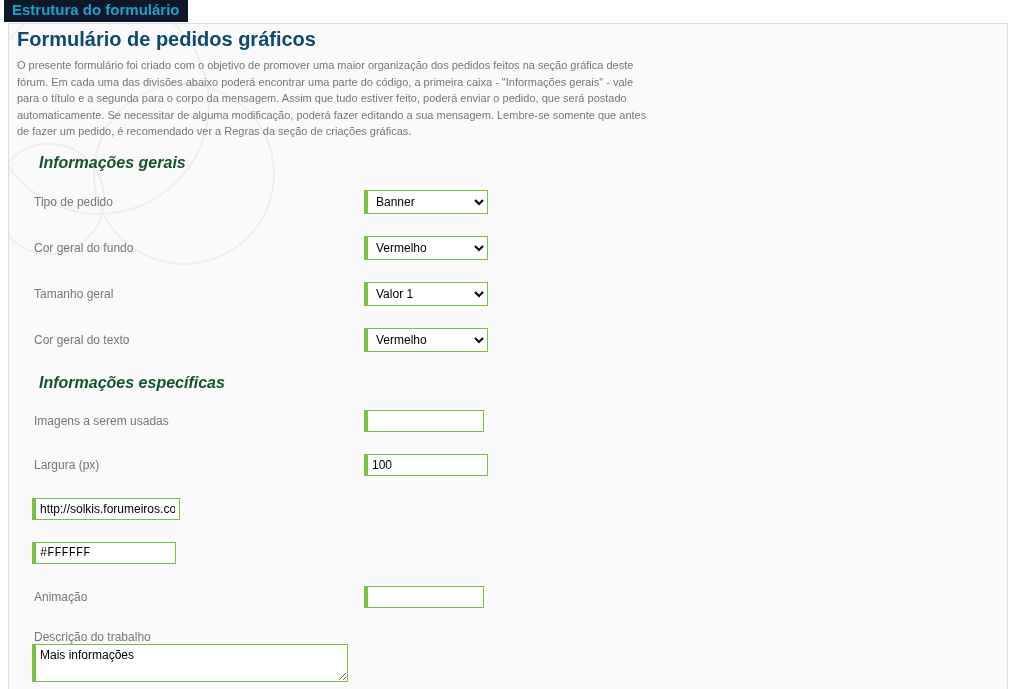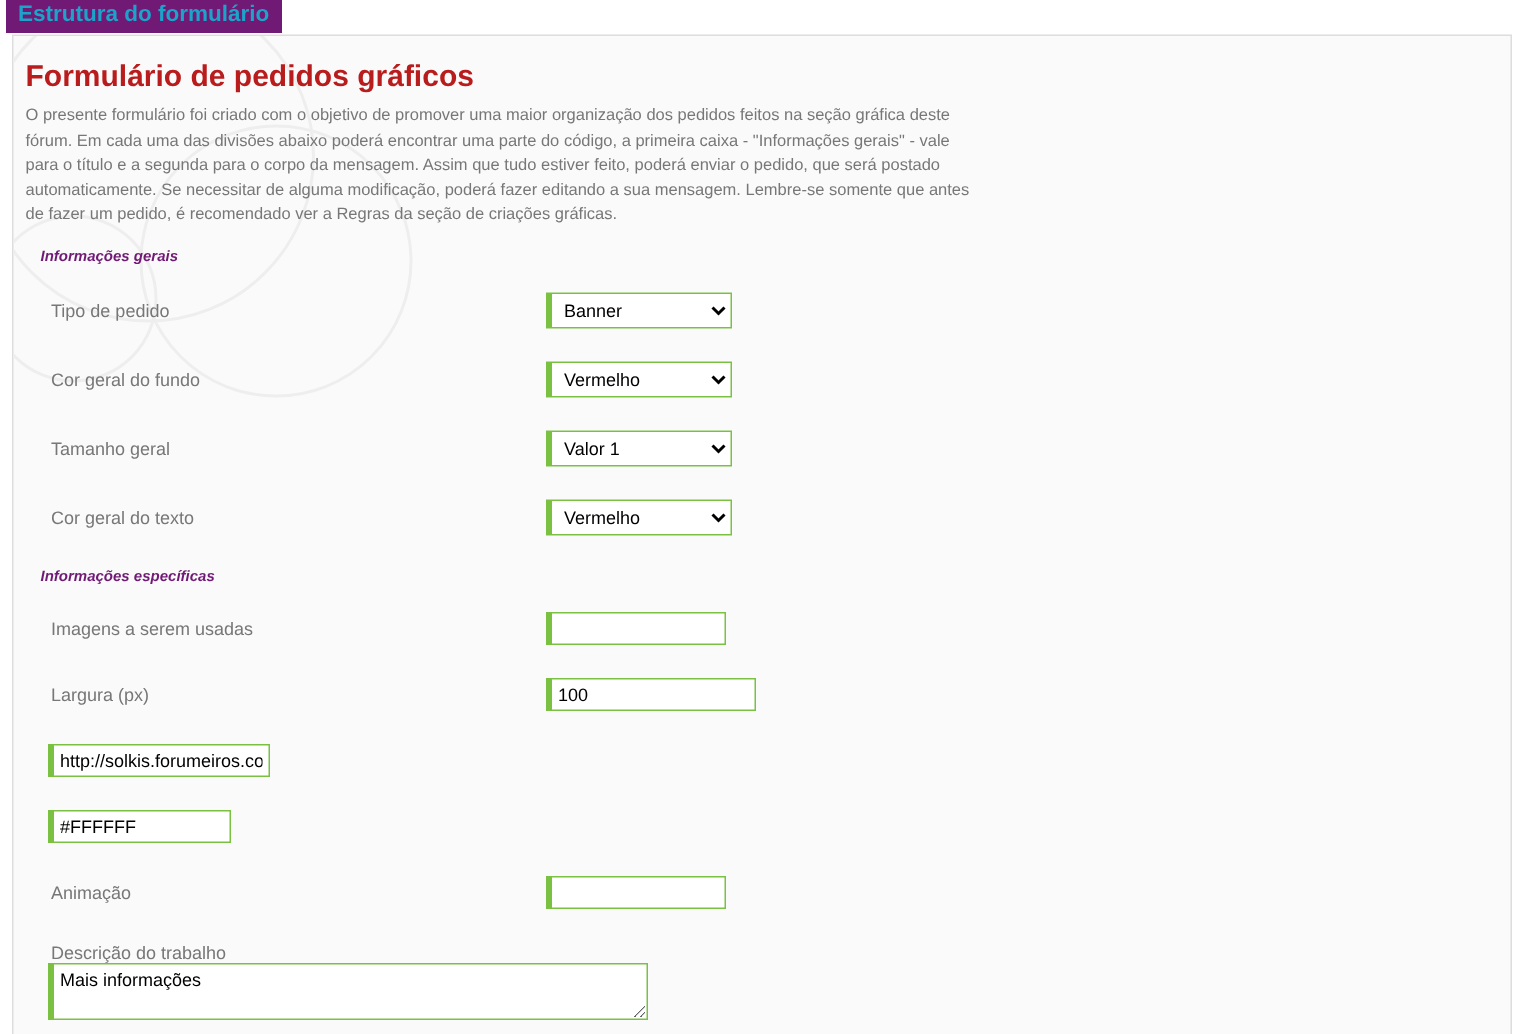--- a/index.html
+++ b/index.html
@@ -22,50 +22,50 @@
     top: -40px;
     left: -30px;
     pointer-events: none;
   }
   .bg-circles svg { display: block; }
   .section-title {
     color: #1ba3c9;
     font-size: 15px;
     font-weight: bold;
     padding: 2px 8px 4px 8px;
-    background: #701a75;
+    background: #0f172a;
     display: inline-block;
     position: relative;
     top: -1px;
     margin-left: 4px;
   }
   .content {
     padding: 0 8px 16px 8px;
     position: relative;
   }
   .form-title {
     font-size: 20px;
-    color: #b91c1c;
+    color: #0c4a6e;
     font-family: "Trebuchet MS", Arial, sans-serif;
     font-weight: bold;
-    margin: 16px 0 6px 0;
+    margin: 4px 0 6px 0;
   }
   .form-desc {
     font-size: 11px;
     color: #777;
     line-height: 1.5;
     max-width: 640px;
     margin-bottom: 2px;
   }
   .group-title {
     font-style: italic;
     font-weight: bold;
-    font-size: 10px;
-    color: #701a75;
-    margin: 14px 0 18px 10px;
+    font-size: 16px;
+    color: #14532d;
+    margin: 14px 0 18px 22px;
     font-family: "Trebuchet MS", Arial, sans-serif;
   }
   .field-row {
     display: flex;
     align-items: center;
     margin: 0 0 22px 15px;
   }
   .field-label {
     width: 332px;
     font-size: 12px;
@@ -80,24 +80,24 @@
     border-left: 4px solid #7ac142;
     padding: 3px 4px;
     outline: none;
   }
   .ctrl select {
     width: 124px;
     height: 24px;
   }
   .ctrl input[type=text] { width: 120px; height: 22px; }
   .ctrl input.url { width: 148px; }
-  .ctrl input.color { width: 122px; }
-  .ctrl input[type=number] { width: 140px; height: 22px; }
+  .ctrl input.color { width: 144px; font-family: Liberation Mono, monospace; }
+  .ctrl input[type=number] { width: 124px; height: 22px; }
   .ctrl textarea {
-    width: 400px;
+    width: 316px;
     height: 38px;
     resize: both;
   }
 </style>
 </head>
 <body>
 
 
 
 <div class="section-title">Estrutura do formulário</div>

